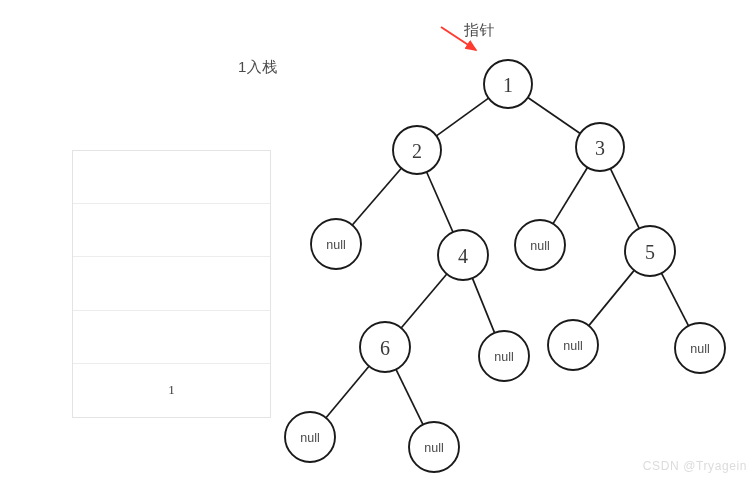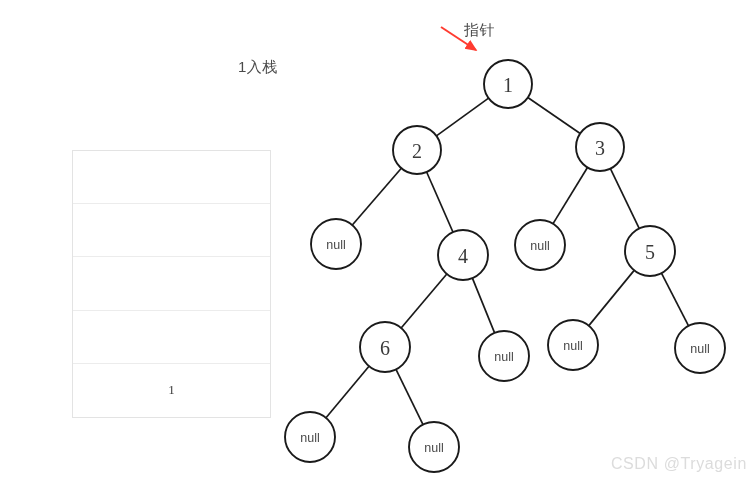--- a/index.html
+++ b/index.html
@@ -96,21 +96,21 @@
     text-anchor: middle;
     dominant-baseline: central;
   }
 
   
   #watermark {
     position: absolute;
     right: 8px;
     bottom: 8px;
     font-family: "Liberation Sans", sans-serif;
-    font-size: 16px;
+    font-size: 12px;
     color: #dcdcdc;
     letter-spacing: 0.6px;
     white-space: nowrap;
   }
 </style>
 </head>
 <body>
 
 <div id="canvas">
 

